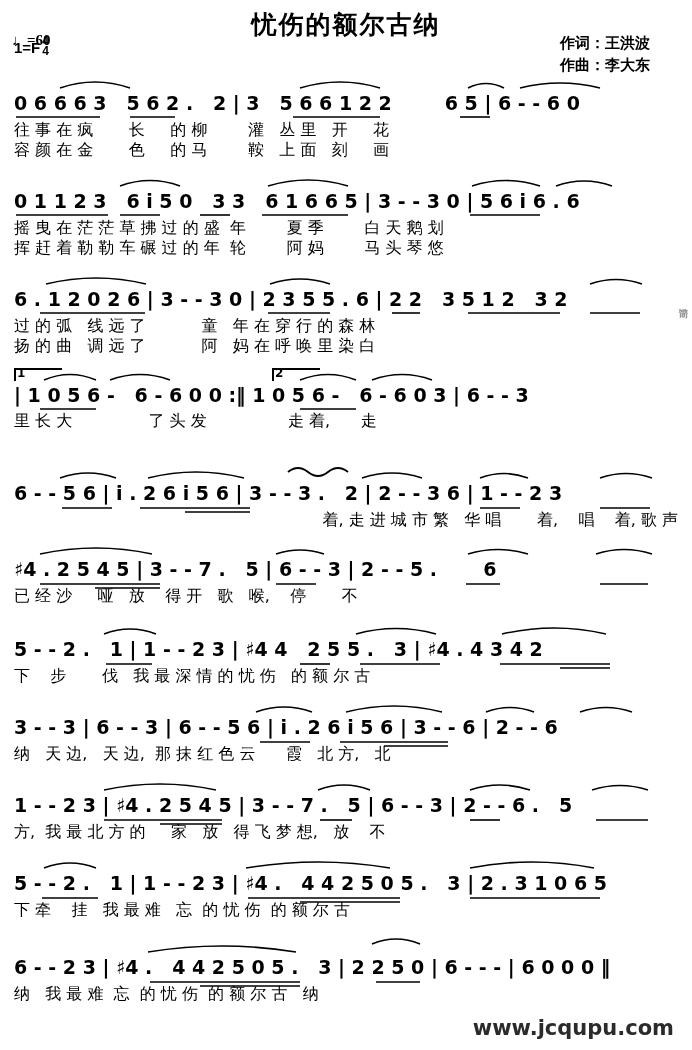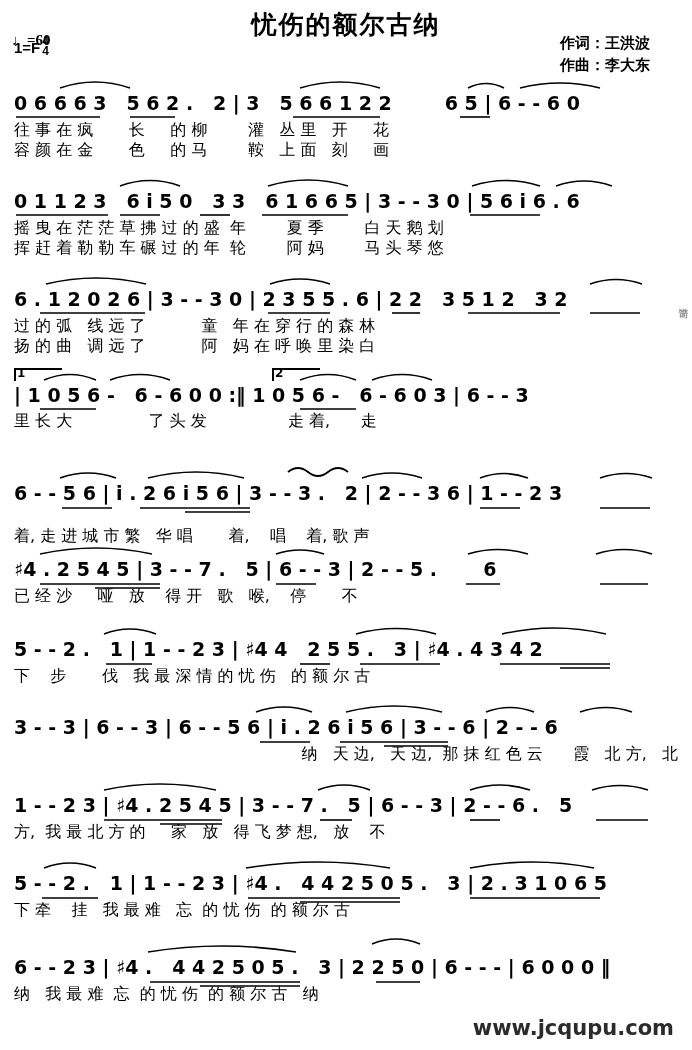--- a/index.html
+++ b/index.html
@@ -127,36 +127,36 @@
     <div class="ending" style="left:272px;top:-14px;">
       <span class="box"></span>
         <span class="num">2</span>
     </div>
     <div class="notes" style="top:2px;">| 1 0 5 6 -   6 - 6 0 0 :‖ 1 0 5 6 -   6 - 6 0 3 | 6 - - 3</div>
     <div class="lyric" style="top:29px;">里 长 大               了 头 发                走 着,      走</div>
   </div>
 
   <div class="system" style="top:482px;">
     <div class="notes">6 - - 5 6 | i . 2 6 i 5 6 | 3 - - 3 .   2 | 2 - - 3 6 | 1 - - 2 3</div>
-    <div class="lyric" style="top:44px;">着, 走 进 城 市 繁   华 唱       着,    唱    着, 歌 声</div>
+    <div class="lyric" style="top:28px;text-align:right;">着, 走 进 城 市 繁   华 唱       着,    唱    着, 歌 声</div>
   </div>
 
   <div class="system" style="top:558px;">
     <div class="notes">♯4 . 2 5 4 5 | 3 - - 7 .   5 | 6 - - 3 | 2 - - 5 .       6</div>
     <div class="lyric" style="top:28px;">已 经 沙     哑   放    得 开   歌   喉,    停       不</div>
   </div>
 
   <div class="system" style="top:638px;">
     <div class="notes">5 - - 2 .   1 | 1 - - 2 3 | ♯4 4   2 5 5 .   3 | ♯4 . 4 3 4 2</div>
     <div class="lyric" style="top:28px;">下    步       伐   我 最 深 情 的 忧 伤   的 额 尔 古</div>
   </div>
 
   <div class="system" style="top:716px;">
     <div class="notes">3 - - 3 | 6 - - 3 | 6 - - 5 6 | i . 2 6 i 5 6 | 3 - - 6 | 2 - - 6</div>
-    <div class="lyric" style="top:28px;text-align:right;">纳   天 边,   天 边,  那 抹 红 色 云      霞   北 方,   北</div>
+    <div class="lyric" style="top:28px;">纳   天 边,   天 边,  那 抹 红 色 云      霞   北 方,   北</div>
   </div>
 
   <div class="system" style="top:794px;">
     <div class="notes">1 - - 2 3 | ♯4 . 2 5 4 5 | 3 - - 7 .   5 | 6 - - 3 | 2 - - 6 .   5</div>
     <div class="lyric" style="top:28px;">方,  我 最 北 方 的     家   放   得 飞 梦 想,   放    不</div>
   </div>
 
   <div class="system" style="top:872px;">
     <div class="notes">5 - - 2 .   1 | 1 - - 2 3 | ♯4 .   4 4 2 5 0 5 .   3 | 2 . 3 1 0 6 5</div>
     <div class="lyric" style="top:28px;">下 牵    挂   我 最 难   忘  的 忧 伤  的 额 尔 古</div>

